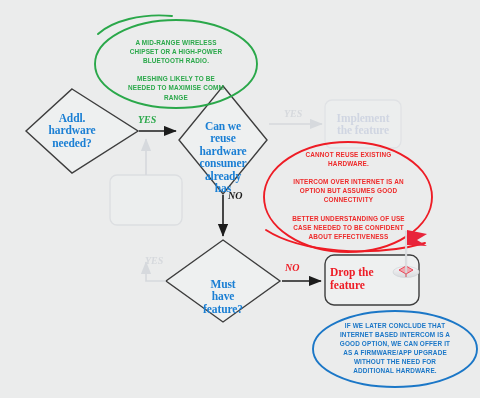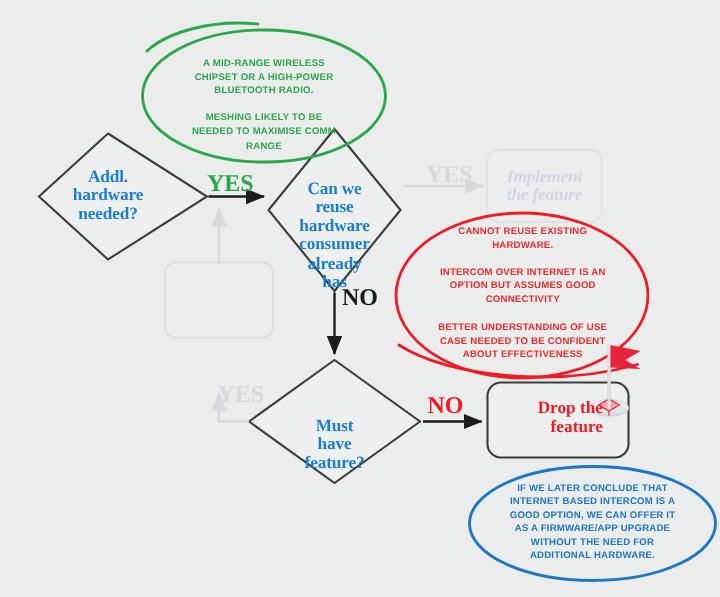--- a/index.html
+++ b/index.html
@@ -38,23 +38,24 @@
     font-size: 11.5px;
     letter-spacing: -0.1px;
   }
   .faded-label {
     color: #ccd2e0;
     opacity: 0.85;
   }
   .edge-label {
     position: absolute;
     font-weight: bold;
-    font-size: 16px;
+    font-size: 10px;
     font-family: "Liberation Serif", serif;
     pointer-events: none;
+    font-style: italic;
   }
   .lbl-yes-green { color: #2aa84a; }
   .lbl-no-black { color: #1c1c1c; }
   .lbl-no-red { color: #ee1c25; }
   .lbl-faded { color: #d6d9dd; }
   .note-text {
     position: absolute;
     text-align: center;
     font-family: "Liberation Sans", sans-serif;
     font-size: 6.4px;
@@ -65,21 +66,21 @@
     pointer-events: none;
   }
   .note-green { color: #2aa84a; }
   .note-red { color: #ee2a2a; }
   .note-blue { color: #1b77c7; }
   .drop-label {
     position: absolute;
     color: #ee1c25;
     font-weight: bold;
     font-size: 11.5px;
-    text-align: right;
+    text-align: left;
     line-height: 1.1;
     white-space: pre-line;
     pointer-events: none;
   }
 </style>
 </head>
 <body>
 
 <div id="canvas">
 
@@ -147,21 +148,21 @@
 hardware
 consumer
 already
 has</div>
 
   <div class="node-text diamond-label" style="left:180px; top:278px; width:86px;">Must
 have
 feature?</div>
 
 
-  <div class="node-text diamond-label faded-label" style="left:325px; top:112px; width:76px;font-style:italic;">Implement
+  <div class="node-text diamond-label faded-label" style="left:325px; top:112px; width:76px;">Implement
 the feature</div>
 
   <div class="drop-label" style="left:330px; top:266px; width:72px;">Drop the
 feature</div>
 
   <div class="edge-label lbl-yes-green" style="left:138px; top:114px;">YES</div>
 
   <div class="edge-label lbl-faded" style="left:284px; top:108px;">YES</div>
 
   <div class="edge-label lbl-no-black" style="left:228px; top:190px;">NO</div>

